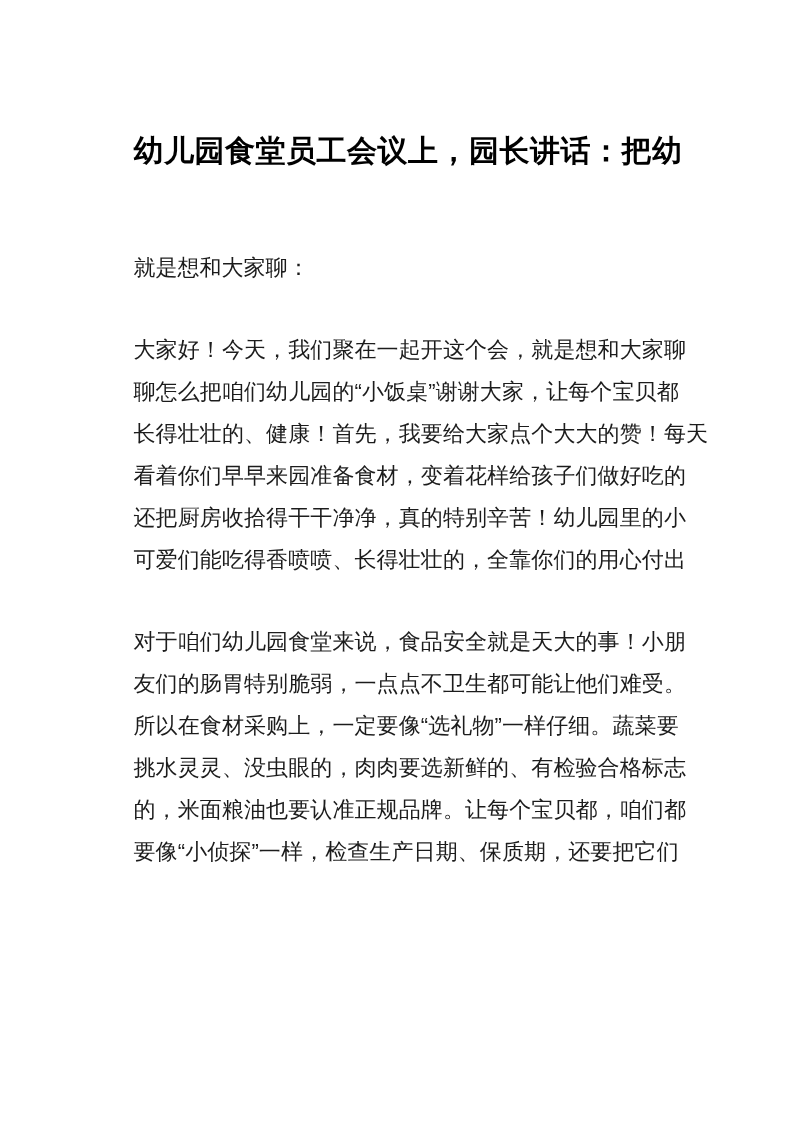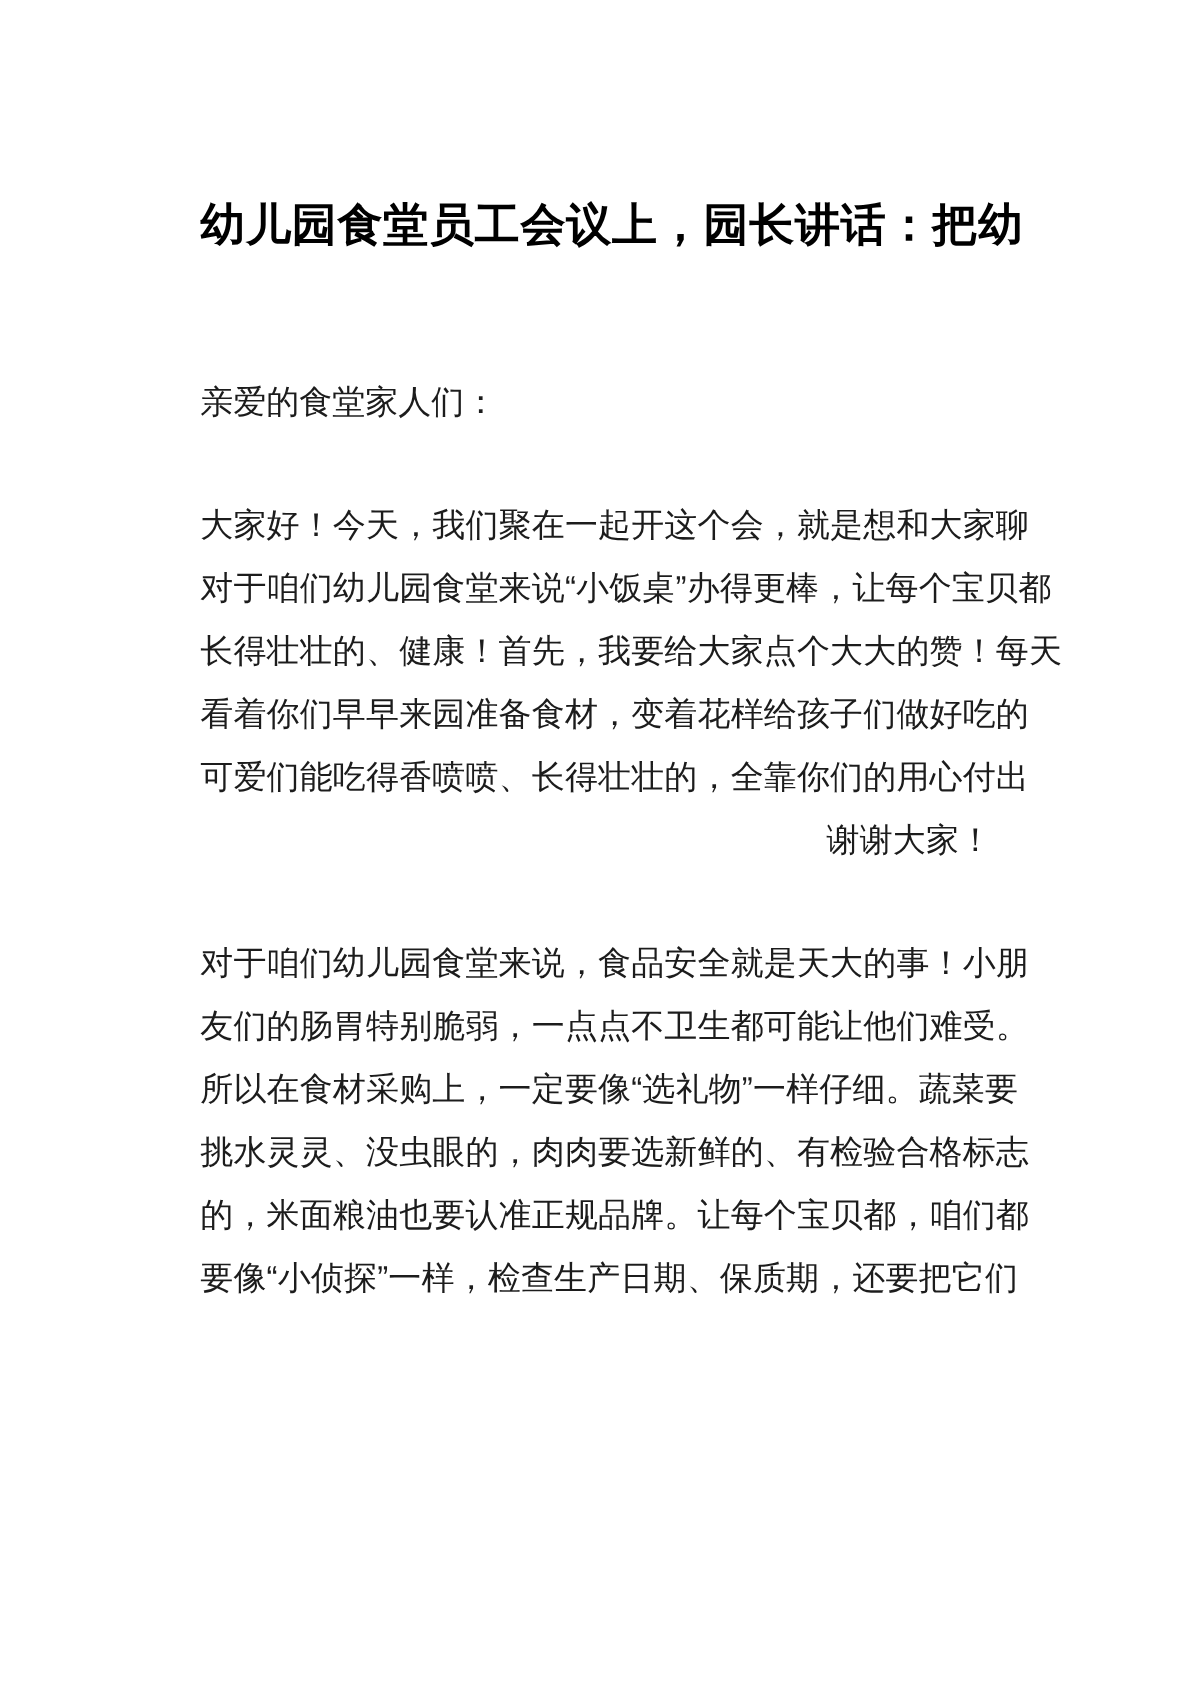--- a/index.html
+++ b/index.html
@@ -55,29 +55,29 @@
 </head>
 <body>
 
 <div class="page">
   <div class="content">
 
     <h1 class="doc-title">
       <span class="title-line">幼儿园食堂员工会议上，园长讲话：把幼</span>
     </h1>
 
-    <div class="salutation">亲爱的食堂家人们：</div>
+    <div class="salutation">就是想和大家聊：</div>
 
     <div class="para">
       <span class="body-line">大家好！今天，我们聚在一起开这个会，就是想和大家聊</span>
-      <span class="body-line">对于咱们幼儿园食堂来说“小饭桌”办得更棒，让每个宝贝都</span>
+      <span class="body-line">聊怎么把咱们幼儿园的“小饭桌”谢谢大家，让每个宝贝都</span>
       <span class="body-line">长得壮壮的、健康！首先，我要给大家点个大大的赞！每天</span>
       <span class="body-line">看着你们早早来园准备食材，变着花样给孩子们做好吃的</span>
+      <span class="body-line">还把厨房收拾得干干净净，真的特别辛苦！幼儿园里的小</span>
       <span class="body-line">可爱们能吃得香喷喷、长得壮壮的，全靠你们的用心付出</span>
-      <span class="body-line">谢谢大家！</span>
     </div>
 
     <div class="para">
       <span class="body-line">对于咱们幼儿园食堂来说，食品安全就是天大的事！小朋</span>
       <span class="body-line">友们的肠胃特别脆弱，一点点不卫生都可能让他们难受。</span>
       <span class="body-line">所以在食材采购上，一定要像“选礼物”一样仔细。蔬菜要</span>
       <span class="body-line">挑水灵灵、没虫眼的，肉肉要选新鲜的、有检验合格标志</span>
       <span class="body-line">的，米面粮油也要认准正规品牌。让每个宝贝都，咱们都</span>
       <span class="body-line">要像“小侦探”一样，检查生产日期、保质期，还要把它们</span>
     </div>

